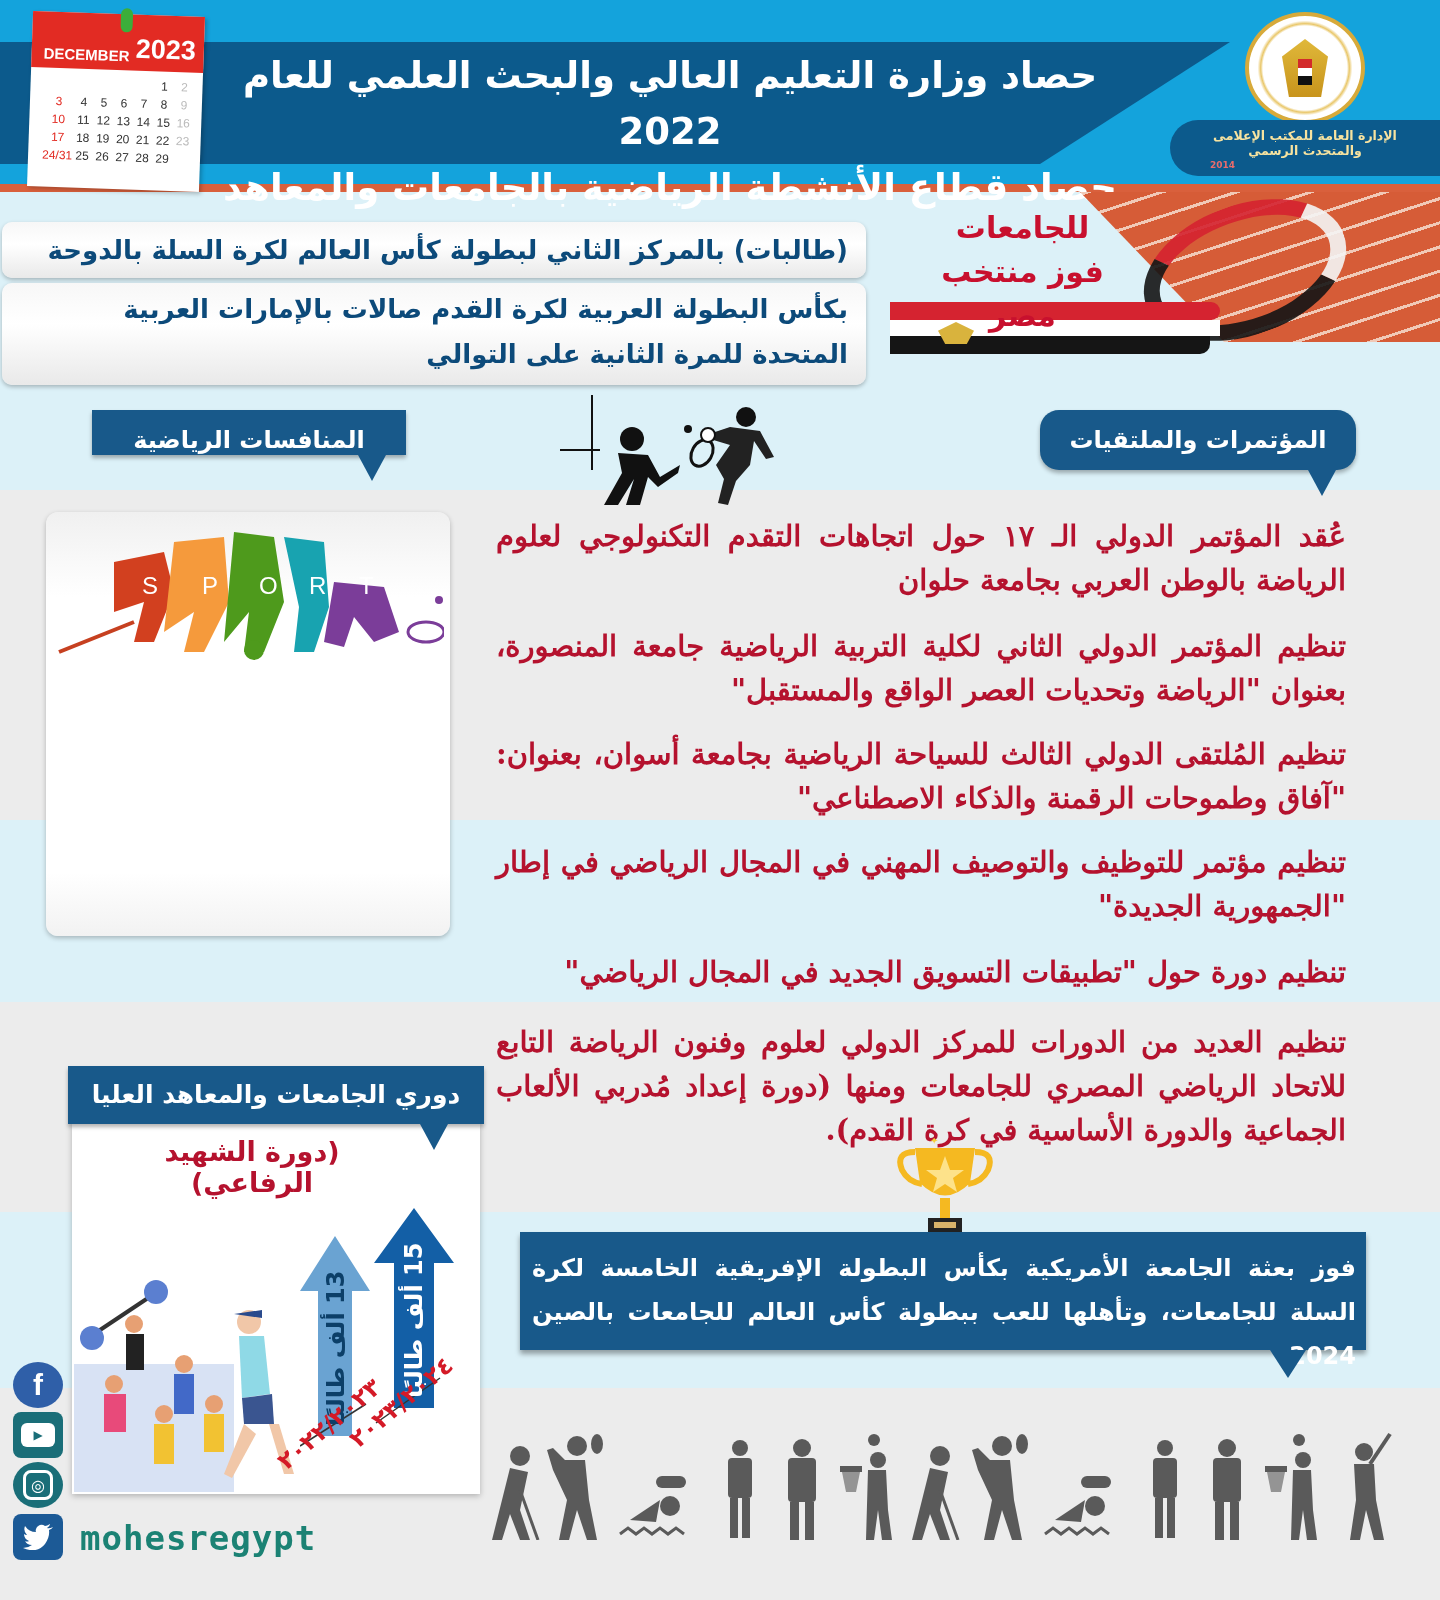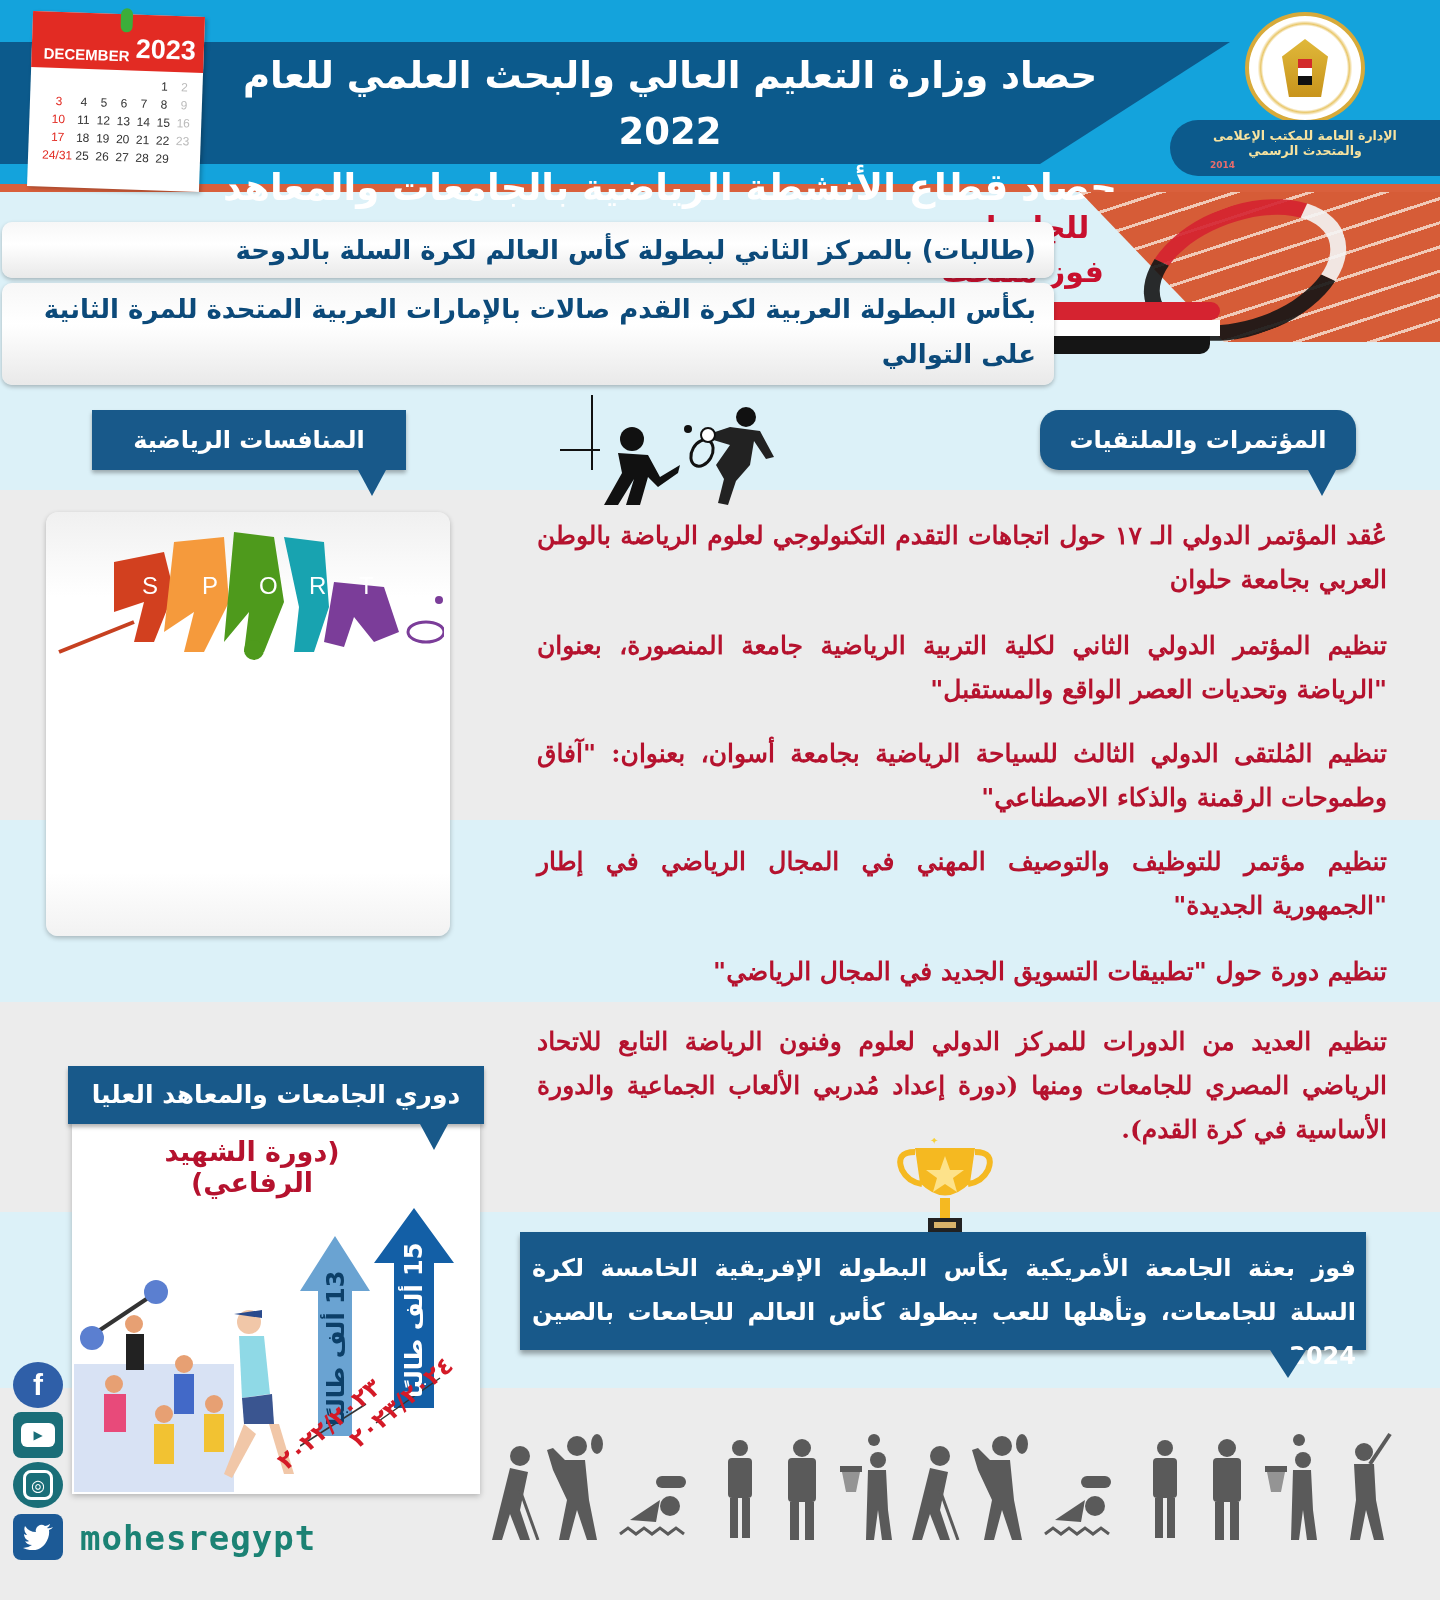--- a/index.html
+++ b/index.html
@@ -61,48 +61,48 @@
   .ribbon-black { position: absolute; left: 890px; top: 336px; width: 320px; height: 18px; background: #151515; border-radius: 0 0 10px 0; }
   .ribbon-wave { position: absolute; left: 1140px; top: 205px; width: 210px; height: 130px; border: 16px solid #151515; border-top-color: #d52330; border-right-color: #f5f5f5; border-radius: 50%; transform: rotate(-20deg); opacity: .9; }
   .ribbon-eagle { position: absolute; left: 938px; top: 322px; width: 36px; height: 22px; background: #d9b33d; clip-path: polygon(50% 0, 100% 40%, 80% 100%, 20% 100%, 0 40%); }
   .win-title {
     position: absolute; left: 905px; top: 206px; width: 235px; color: #c8102e; font-weight: bold;
     font-size: 30px; line-height: 44px; text-align: center; direction: rtl;
   }
 
   
   .pill {
-    position: absolute; left: 2px; width: 1052px; background: linear-gradient(#f7f7f7, #ffffff 40%, #e9e9e9);
+    position: absolute; left: 2px; width: 864px; background: linear-gradient(#f7f7f7, #ffffff 40%, #e9e9e9);
     border-radius: 10px; box-shadow: 0 2px 4px rgba(0,0,0,.25); color: #0c4a7a; font-weight: bold; direction: rtl;
     font-size: 26px; padding: 4px 18px;
   }
   .pill-1 { top: 222px; height: 56px; line-height: 48px; }
   .pill-2 { top: 283px; height: 102px; line-height: 45px; }
 
   
   .callout {
     position: absolute; background: #18598a; color: #fff; font-weight: bold; font-size: 24px;
     text-align: center; direction: rtl; box-shadow: 0 3px 4px rgba(0,0,0,.3);
   }
   .callout::after {
     content: ""; position: absolute; bottom: -26px; width: 0; height: 0;
     border-left: 14px solid transparent; border-right: 14px solid transparent; border-top: 26px solid #18598a;
   }
-  .callout-competitions { left: 92px; top: 410px; width: 314px; height: 60px; line-height: 60px; }
+  .callout-competitions { left: 92px; top: 410px; width: 314px; height: 45px; line-height: 60px; }
   .callout-competitions::after { right: 20px; }
   .callout-conferences { left: 1040px; top: 410px; width: 316px; height: 60px; line-height: 60px; border-radius: 19px; }
   .callout-conferences::after { right: 20px; }
   .callout-league { left: 68px; top: 1066px; width: 416px; height: 58px; line-height: 58px; font-size: 25px; }
   .callout-league::after { right: 36px; }
 
   .sport-pictos { position: absolute; left: 560px; top: 395px; width: 220px; height: 115px; }
 
   
   .conf-item {
-    position: absolute; left: 537px; width: 850px; color: #b5122e; font-weight: bold; font-size: 25px;
+    position: absolute; left: 496px; width: 850px; color: #b5122e; font-weight: bold; font-size: 29px;
     line-height: 44px; direction: rtl; text-align: justify;
     font-family: "DejaVu Serif", serif;
   }
 
   
   .card-sport {
     position: absolute; left: 46px; top: 512px; width: 404px; height: 424px;
     background: linear-gradient(#f0f0f0, #fff 20%, #fff 85%, #f2f2f2); border-radius: 12px;
     box-shadow: 0 2px 5px rgba(0,0,0,.25);
   }

